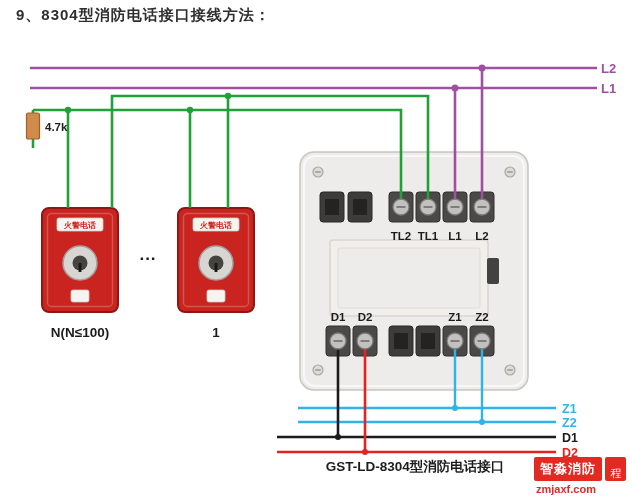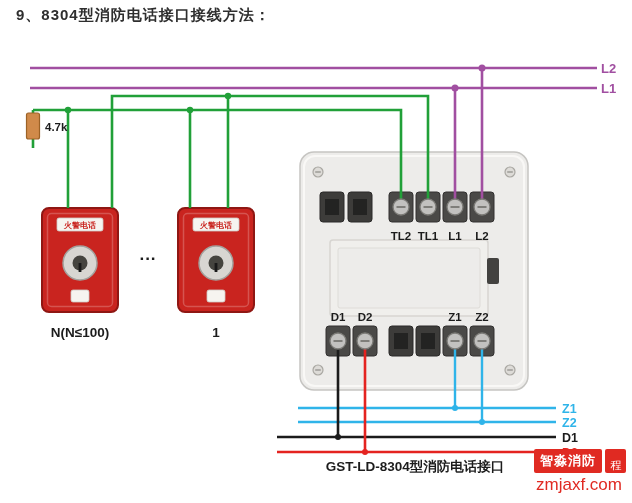--- a/index.html
+++ b/index.html
@@ -28,21 +28,21 @@
   .plate-body{fill:var(--plate);stroke:#c6c5c2;stroke-width:1.5;}
   .block{fill:#4a4947;stroke:#323130;stroke-width:1;}
   .socket{fill:#3d3c3a;stroke:#2a2928;stroke-width:1;}
   .watermark{position:absolute;right:6px;bottom:8px;display:flex;
              flex-direction:column;align-items:flex-start;gap:2px;}
   .wm-row{display:flex;gap:3px;align-items:stretch;border-radius:7px;}
   .wm-badge{background:var(--watermarkred);color:#fff;font-weight:bold;
             font-size:13px;padding:3px 6px;border-radius:2px;letter-spacing:1px;}
   .wm-tail{background:var(--watermarkred);color:#fff;font-size:11px;
            padding:3px 3px;border-radius:2px;writing-mode:vertical-rl;}
-  .wm-url{color:var(--watermarkred);font-weight:normal;font-size:17px;padding-left:2px;}
+  .wm-url{color:var(--watermarkred);font-weight:bold;font-size:11px;padding-left:2px;}
 </style>
 </head>
 <body>
 
 <div class="title">9、8304型消防电话接口接线方法：</div>
 
 <svg class="stage" width="632" height="503" viewBox="0 0 632 503">
 
   <defs>
     <g id="screw">

